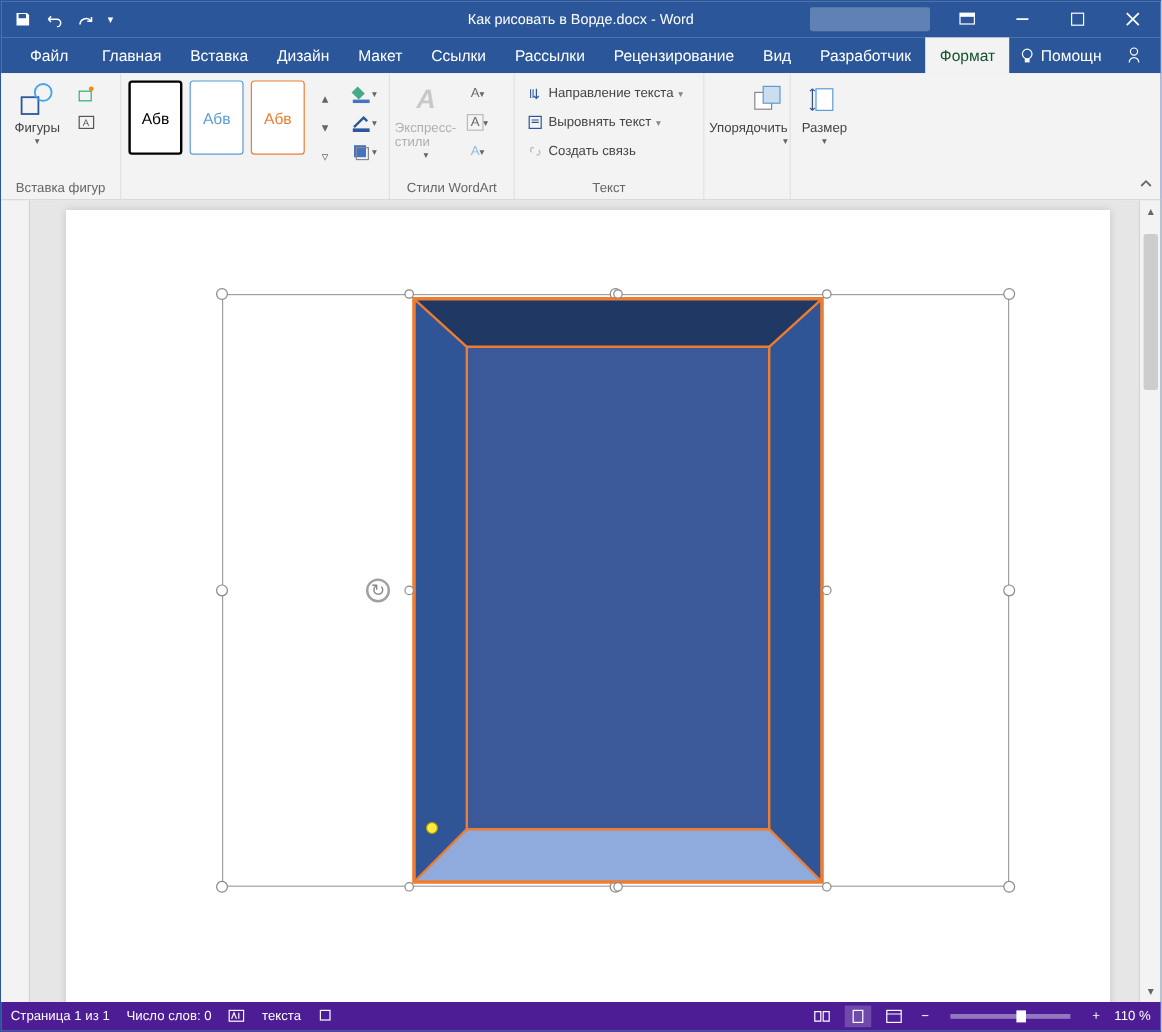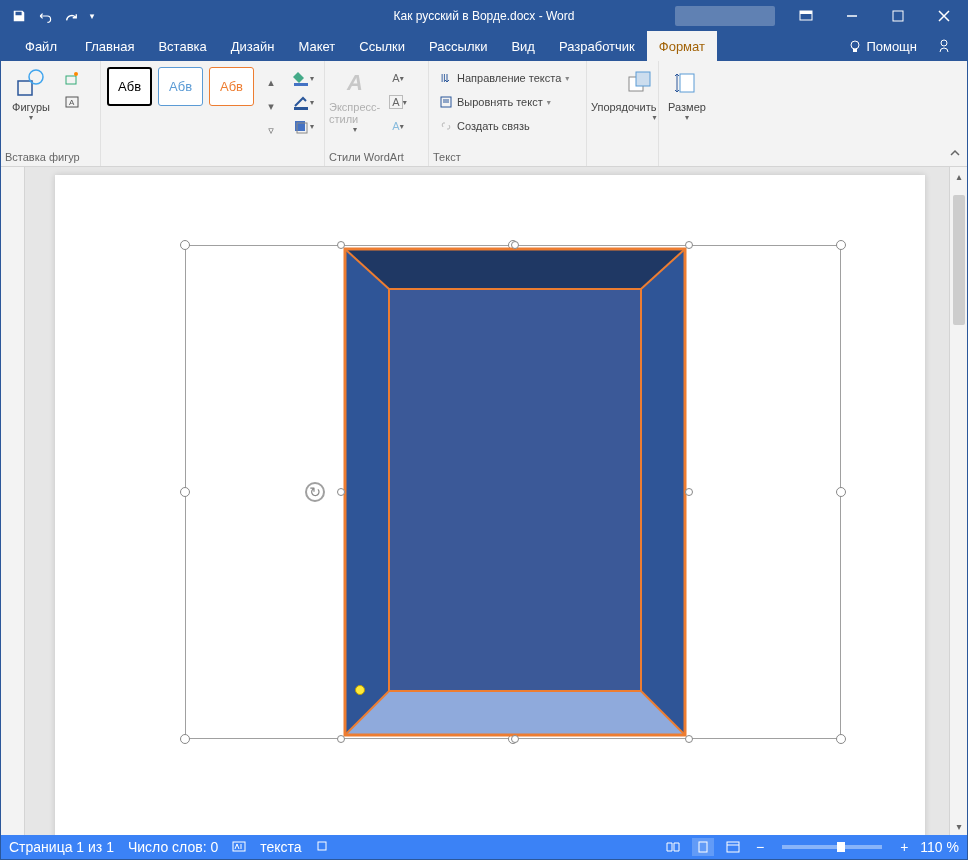--- a/index.html
+++ b/index.html
@@ -12,36 +12,36 @@
 .qat { display: flex; gap: 2px; padding: 0 6px; align-items: center; }
 .qat-btn { width: 24px; height: 22px; display: flex; align-items: center; justify-content: center; cursor: pointer; }
 .title-text { position: absolute; left: 50%; transform: translateX(-50%); }
 .win-controls { margin-left: auto; display: flex; align-items: center; }
 .win-btn { width: 46px; height: 30px; display: flex; align-items: center; justify-content: center; cursor: pointer; }
 .user-box { width: 100px; height: 20px; background: rgba(255,255,255,0.25); border-radius: 2px; margin-right: 8px; }
 
 
 .tabs-row { height: 30px; background: #2b579a; display: flex; align-items: stretch; color: #fff; font-size: 13px; padding-left: 8px; }
 .tab { padding: 0 12px; display: flex; align-items: center; cursor: pointer; }
-.tab-active { background: #f3f3f3; color: #a16207; }
+.tab-active { background: #f3f3f3; color: #14532d; }
 .tab-file { padding: 0 16px; }
 .tabs-right { margin-left: auto; display: flex; align-items: center; padding-right: 8px; gap: 4px; }
 .help-item { display: flex; align-items: flex-end; gap: 4px; padding: 0 8px; cursor: pointer; font-size: 13px; }
 
 
 .ribbon { height: 106px; background: #f3f3f3; border-bottom: 1px solid #d4d4d4; display: flex; position: relative; }
 .ribbon-group { display: flex; flex-direction: column; border-right: 1px solid #e1e1e1; padding: 2px 4px 0 4px; }
 .group-content { flex: 1; display: flex; align-items: flex-start; gap: 2px; }
-.group-label { font-size: 11px; color: #666; text-align: left; padding: 2px 0 3px 0; position: relative; }
+.group-label { font-size: 11px; color: #666; text-align: center; padding: 2px 0 3px 0; position: relative; }
 .big-btn { display: flex; flex-direction: column; align-items: center; justify-content: flex-start; width: 52px; padding-top: 4px; font-size: 11px; color: #444; cursor: pointer; }
 .big-btn .icon-slot { width: 32px; height: 32px; display: flex; align-items: center; justify-content: center; margin-bottom: 2px; }
 .big-btn .drop-arrow { font-size: 8px; color: #666; }
 .mini-col { display: flex; flex-direction: column; gap: 2px; padding: 4px 2px; }
 .mini-row { width: 22px; height: 22px; display: flex; align-items: center; justify-content: center; cursor: pointer; font-size: 11px; color: #666; }
-.style-box { width: 50px; height: 39px; border: 1px solid #c8c8c8; border-radius: 3px; display: flex; align-items: center; justify-content: center; font-size: 13px; margin: 4px 2px 0 2px; cursor: pointer; background: #fff; }
+.style-box { width: 50px; height: 62px; border: 1px solid #c8c8c8; border-radius: 3px; display: flex; align-items: center; justify-content: center; font-size: 13px; margin: 4px 2px 0 2px; cursor: pointer; background: #fff; }
 .style-box-1 { border: 2px solid #000; }
 .style-box-2 { border: 1px solid #5b9bd5; color: #5b9bd5; }
 .style-box-3 { border: 1px solid #ed7d31; color: #ed7d31; }
 .disabled { color: #b0b0b0; }
 .text-cmd { display: flex; align-items: center; gap: 4px; font-size: 11px; color: #444; padding: 2px 4px; cursor: pointer; height: 22px; white-space: nowrap; }
 .collapse-btn { position: absolute; right: 6px; bottom: 4px; cursor: pointer; font-size: 12px; color: #666; }
 
 
 .doc-area { flex: 1; display: flex; background: #e6e6e6; overflow: hidden; position: relative; }
 .ruler-v { width: 24px; background: #f3f3f3; border-right: 1px solid #d4d4d4; }
@@ -66,21 +66,21 @@
 .shape-glow { position: absolute; inset: -12px; background: radial-gradient(closest-side, rgba(91,155,213,0.45), rgba(91,155,213,0) 80%); filter: blur(6px); }
 .shape-svg { position: absolute; inset: 0; }
 .shape-handle { position: absolute; width: 8px; height: 8px; background: #fff; border: 1px solid #888; border-radius: 50%; }
 .sh-tl { top: -4px; left: -4px; } .sh-tr { top: -4px; right: -4px; }
 .sh-bl { bottom: -4px; left: -4px; } .sh-br { bottom: -4px; right: -4px; }
 .sh-ml { top: 50%; left: -4px; margin-top: -4px; } .sh-mr { top: 50%; right: -4px; margin-top: -4px; }
 .sh-tc { top: -4px; left: 50%; margin-left: -4px; } .sh-bc { bottom: -4px; left: 50%; margin-left: -4px; }
 .adj-handle { position: absolute; bottom: 44px; left: 14px; width: 10px; height: 10px; background: #ffeb3b; border: 1px solid #c0a000; border-radius: 50%; }
 
 
-.statusbar { height: 24px; background: #3b82f6; color: #fff; display: flex; align-items: center; font-size: 14px; padding: 0 8px; gap: 14px; }
+.statusbar { height: 24px; background: #4c1d95; color: #fff; display: flex; align-items: center; font-size: 11px; padding: 0 8px; gap: 14px; }
 .status-right { margin-left: auto; display: flex; align-items: center; gap: 8px; }
 .view-btn { width: 22px; height: 18px; display: flex; align-items: center; justify-content: center; cursor: pointer; }
 .zoom-slider { width: 100px; height: 4px; background: rgba(255,255,255,0.4); position: relative; margin: 0 6px; }
 .zoom-thumb { position: absolute; top: -3px; left: 55px; width: 8px; height: 10px; background: #fff; }
 .zoom-btn { cursor: pointer; padding: 0 4px; }
 </style>
 </head>
 <body>
 
 <div class="window">
@@ -97,21 +97,21 @@
             <path fill="none" stroke="#fff" stroke-width="1.5" d="M4 8h9a4 4 0 0 1 0 8M4 8l3-3M4 8l3 3"></path>
           </svg>
       </div>
       <div class="qat-btn">
         <svg width="14" height="14" viewBox="0 0 16 16">
             <path fill="none" stroke="#fff" stroke-width="1.5" d="M3 13a6 6 0 0 1 10-4l1 1M14 6v4h-4"></path>
           </svg>
       </div>
       <div class="qat-btn" style="width:14px;color:#fff;font-size:9px;">▾</div>
     </div>
-    <div class="title-text">Как русский в Ворде.docx - Word</div>
+    <div class="title-text">Как рисовать в Ворде.docx - Word</div>
     <div class="win-controls">
       <div class="user-box"></div>
       <div class="win-btn">
         <svg width="14" height="12">
             <rect x="1" y="1" width="12" height="9" fill="none" stroke="#fff"></rect>
             <rect x="1" y="1" width="12" height="3" fill="#fff"></rect>
           </svg>
       </div>
       <div class="win-btn">
         <svg width="12" height="12">
@@ -132,20 +132,21 @@
   </div>
 
   <div class="tabs-row">
     <div class="tab tab-file">Файл</div>
     <div class="tab">Главная</div>
     <div class="tab">Вставка</div>
     <div class="tab">Дизайн</div>
     <div class="tab">Макет</div>
     <div class="tab">Ссылки</div>
     <div class="tab">Рассылки</div>
+    <div class="tab">Рецензирование</div>
     <div class="tab">Вид</div>
     <div class="tab">Разработчик</div>
     <div class="tab tab-active">Формат</div>
     <div class="tabs-right">
       <div class="help-item">
         <svg width="14" height="14">
             <circle cx="7" cy="5" r="4" fill="none" stroke="#fff"></circle>
             <rect x="5" y="9" width="4" height="3" fill="#fff"></rect>
           </svg>
         <span>Помощн</span>

